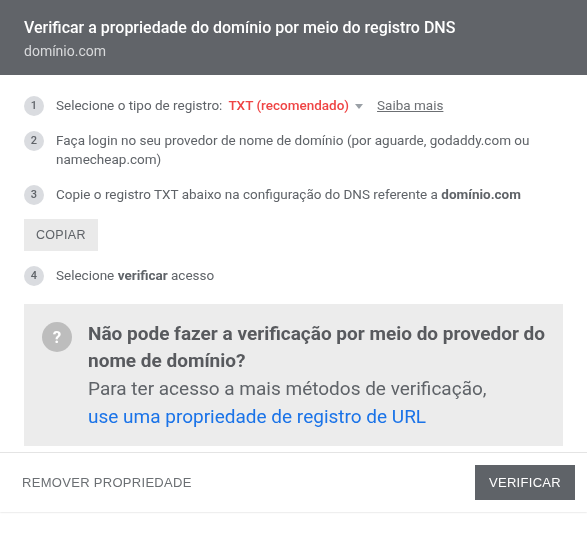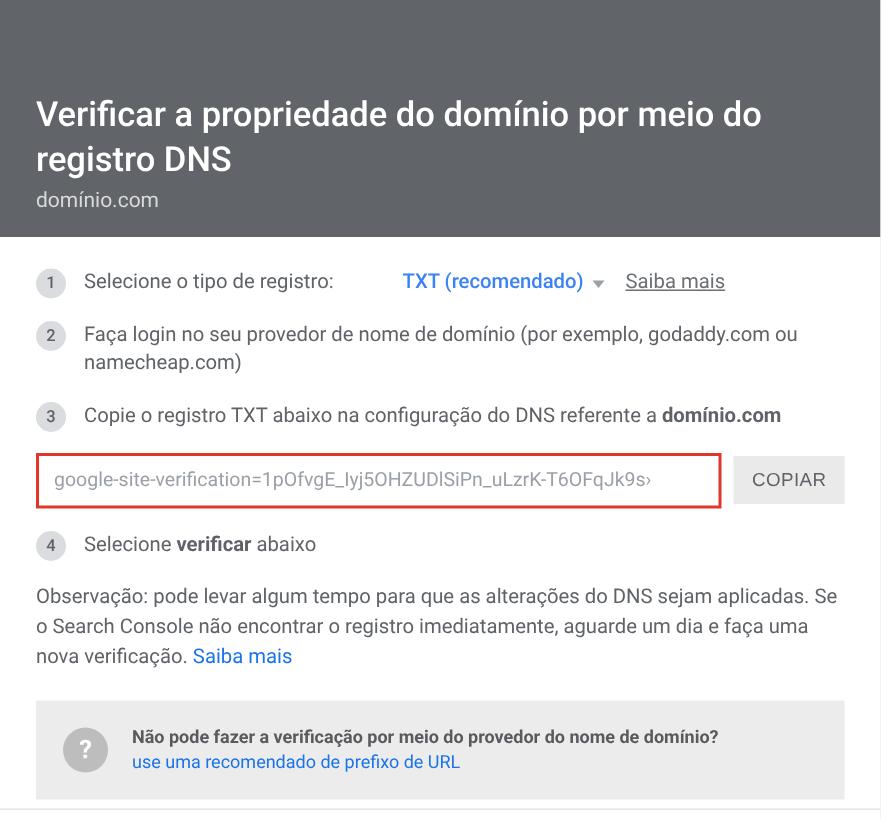--- a/index.html
+++ b/index.html
@@ -14,24 +14,23 @@
     width: 587px;
     background: #fff;
     box-shadow: 0 0 2px rgba(0,0,0,0.2);
   }
   .header {
     background: #616469;
     color: #fff;
     padding: 18px 24px 16px;
   }
   .header-title {
-    font-size: 23px;
+    font-size: 16px;
     font-weight: 500;
     line-height: 1.3;
-    margin-top: 44px;
   }
   .header-sub {
     font-size: 14px;
     color: #d9dadc;
     margin-top: 4px;
   }
   .body {
     padding: 20px 24px 6px;
     color: #5f6368;
     font-size: 13.5px;
@@ -62,24 +61,23 @@
     padding-top: 1px;
   }
   .record-row {
     display: flex;
     align-items: center;
   }
   .select {
     display: inline-flex;
     align-items: center;
     gap: 6px;
-    color: #3b82f6;
-    font-weight: 500;
-    cursor: pointer;
-    margin-left: 40px;
+    color: #ef4444;
+    font-weight: 500;
+    cursor: pointer;
   }
   .select-caret {
     width: 0; height: 0;
     border-left: 4px solid transparent;
     border-right: 4px solid transparent;
     border-top: 5px solid #9aa0a6;
     margin-top: 2px;
   }
   .link {
     color: #1a73e8;
@@ -136,21 +134,21 @@
     background: #bdbdbd;
     color: #fff;
     display: flex;
     align-items: center;
     justify-content: center;
     font-size: 17px;
     font-weight: 700;
     flex-shrink: 0;
     margin-top: 2px;
   }
-  .info-text { font-size: 12px; line-height: 1.45; }
+  .info-text { font-size: 19px; line-height: 1.45; }
   .info-title { font-weight: 700; color: #585a5e; }
   .footer {
     border-top: 1px solid #e4e4e4;
     padding: 12px 12px;
     display: flex;
     align-items: flex-start;
     gap: 12px;
   }
   .btn-flat {
     background: transparent;
@@ -195,51 +193,48 @@
           <span>TXT (recomendado)</span>
           <span class="select-caret"></span>
         </span>
         <span style="width:14px"></span>
         <a class="link-underline">Saiba mais</a>
       </div>
     </div>
 
     <div class="step">
       <div class="step-num">2</div>
-      <div class="step-text">Faça login no seu provedor de nome de domínio (por exemplo, godaddy.com ou namecheap.com)</div>
+      <div class="step-text">Faça login no seu provedor de nome de domínio (por aguarde, godaddy.com ou namecheap.com)</div>
     </div>
 
     <div class="step">
       <div class="step-num">3</div>
       <div class="step-text">
         <span>Copie o registro TXT abaixo na configuração do DNS referente a </span><span class="bold">domínio.com</span>
       </div>
     </div>
 
     <div class="code-wrap">
-      <div class="code-box">google-site-verification=1pOfvgE_Iyj5OHZUDlSiPn_uLzrK-T6OFqJk9s›</div>
       <button class="btn-copy">COPIAR</button>
     </div>
 
     <div class="step" style="margin-top:14px">
       <div class="step-num">4</div>
       <div class="step-text">
-        <span>Selecione </span><span class="bold">verificar</span><span> abaixo</span>
-      </div>
-    </div>
-
-    <div class="note">
-      <span>Observação: pode levar algum tempo para que as alterações do DNS sejam aplicadas. Se o Search Console não encontrar o registro imediatamente, aguarde um dia e faça uma nova verificação. </span><a class="link">Saiba mais</a>
-    </div>
+        <span>Selecione </span><span class="bold">verificar</span><span> acesso</span>
+      </div>
+    </div>
+
 
     <div class="info-box">
       <div class="info-icon">?</div>
       <div class="info-text">
         <div class="info-title">Não pode fazer a verificação por meio do provedor do nome de domínio?</div>
-        <a class="link">use uma recomendado de prefixo de URL</a>
+        <div>Para ter acesso a mais métodos de verificação,</div>
+        <a class="link">use uma propriedade de registro de URL</a>
       </div>
     </div>
 
   </div>
 
   <div class="footer">
     <button class="btn-flat">REMOVER PROPRIEDADE</button>
     <div class="spacer"></div>
     <button class="btn-primary">VERIFICAR</button>
   </div>

